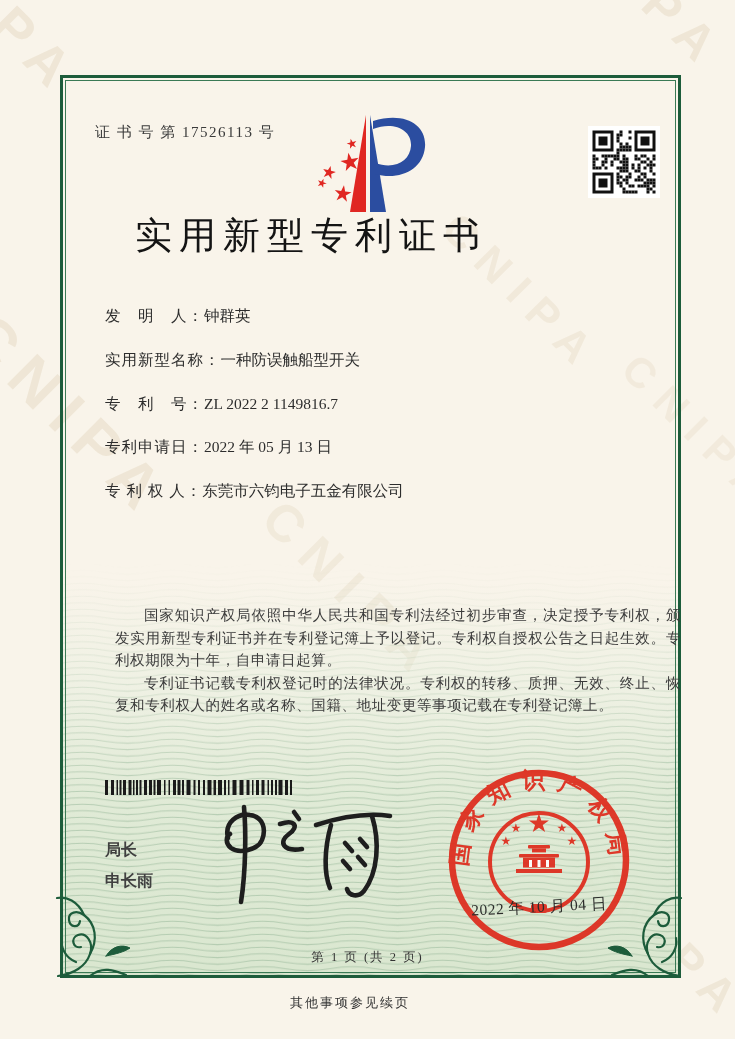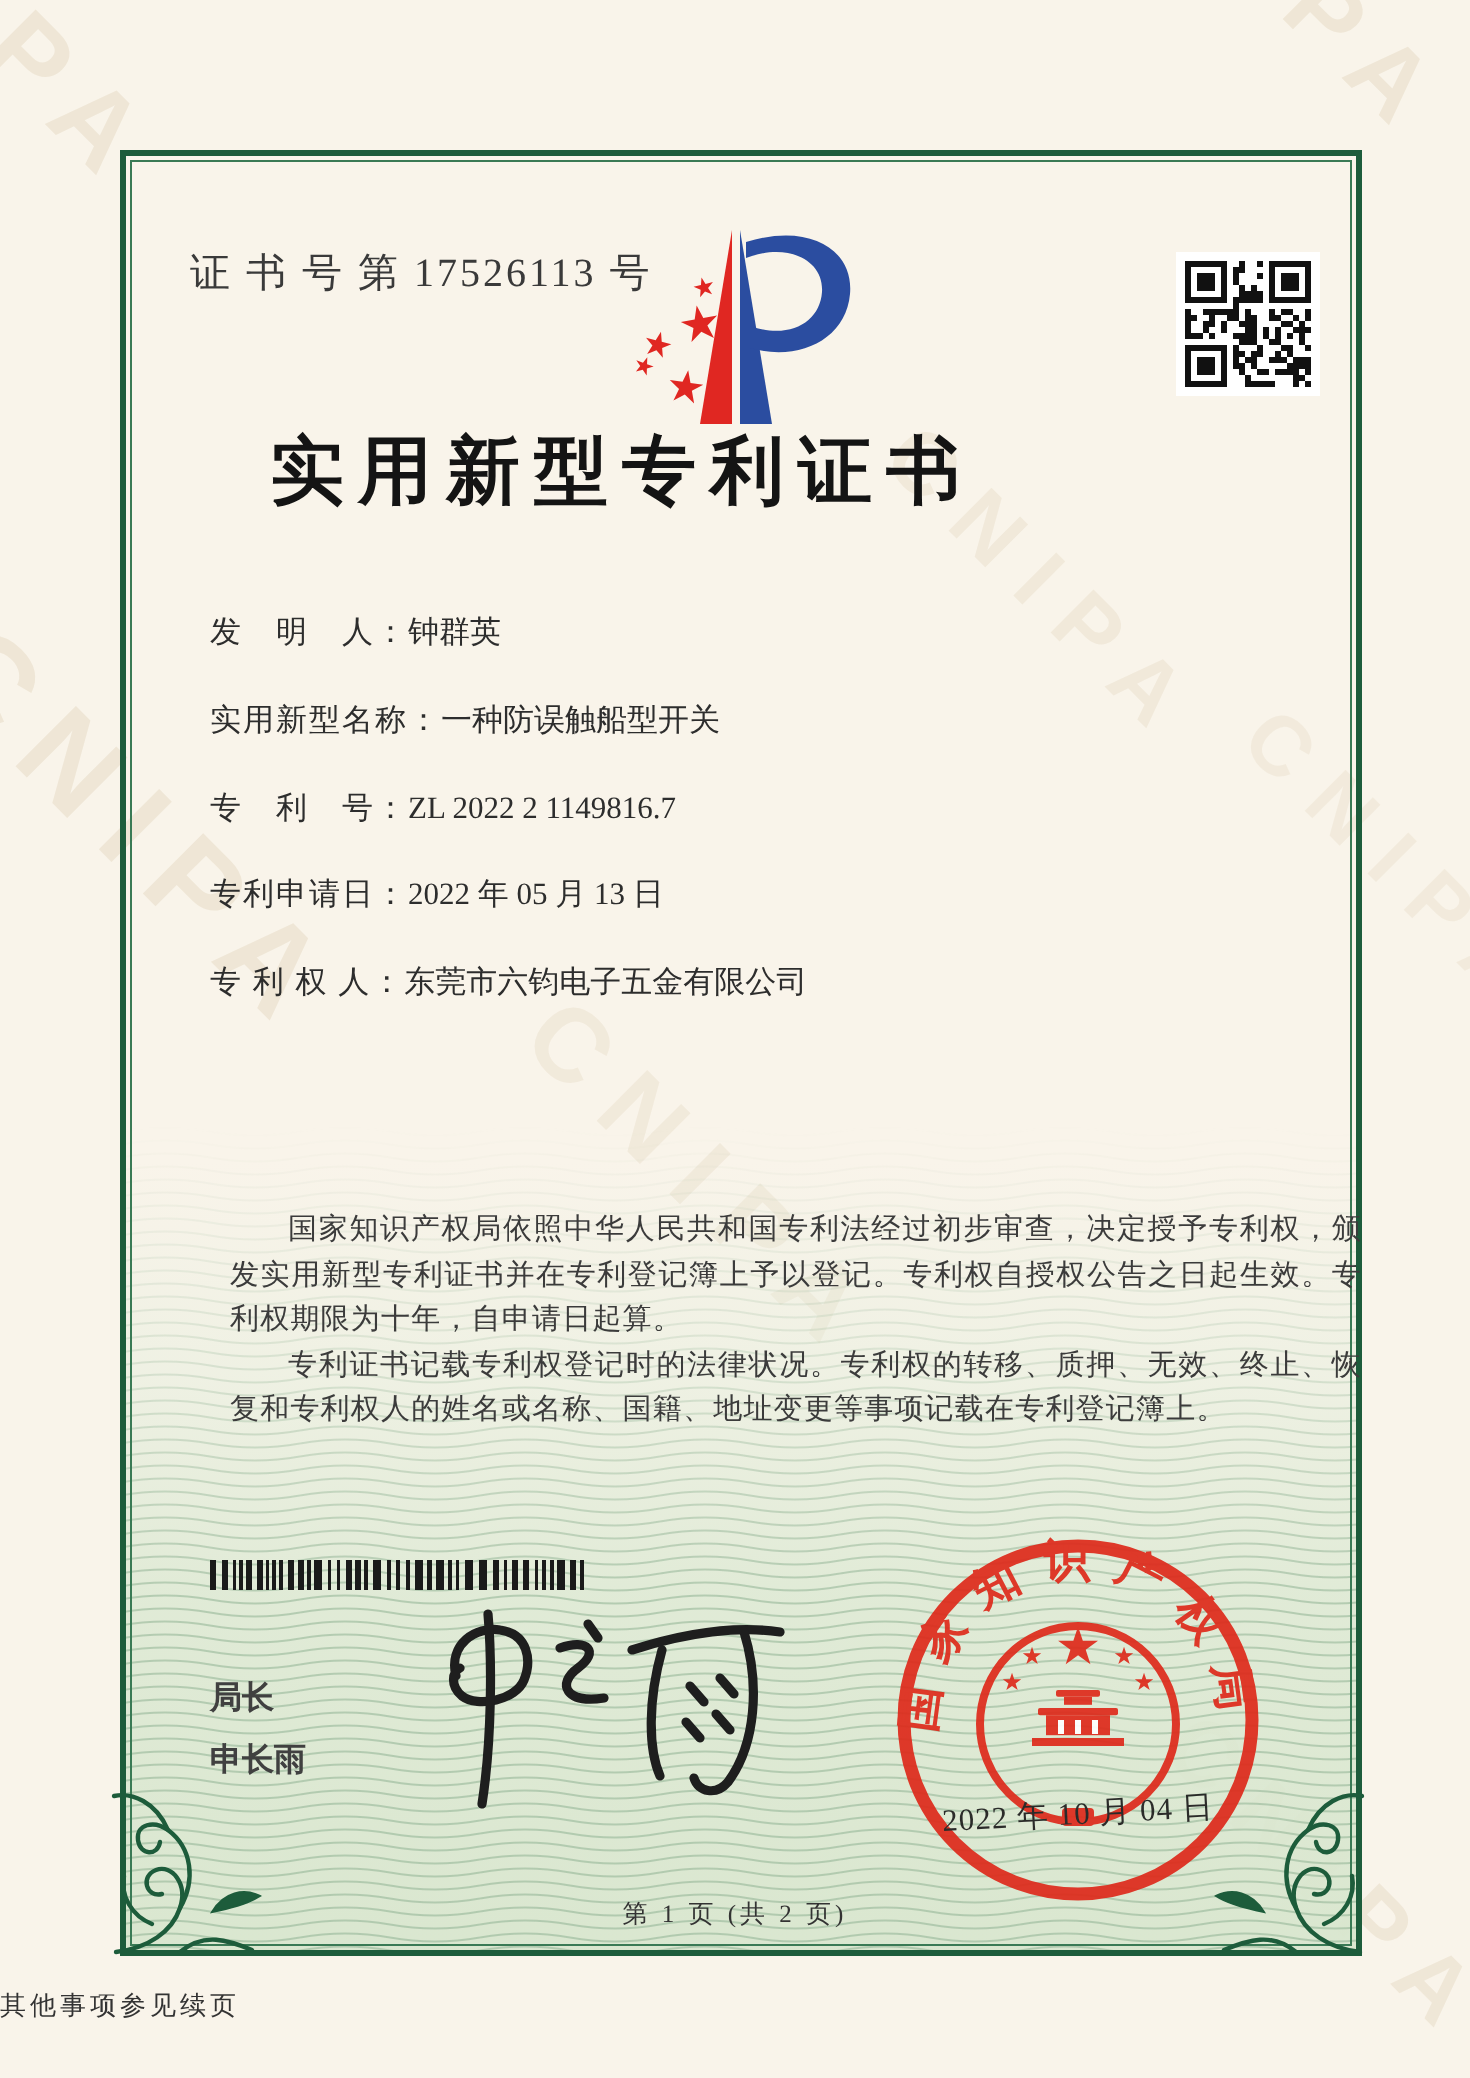--- a/index.html
+++ b/index.html
@@ -29,23 +29,23 @@
         mask-image:linear-gradient(180deg,transparent 54%,rgba(0,0,0,.4) 66%,#000 80%);}
 
   
   .frame{left:60px;top:75px;width:615px;height:897px;border:3.5px solid #1d5c3b;z-index:4;}
   .frame-inner{position:absolute;inset:2px;border:1.5px solid #3a7a55;}
 
   .flourish{z-index:5;}
 
   .content{z-index:6;}
 
-  .cert-no{left:95px;top:123px;font-size:20px;letter-spacing:1.5px;color:#3a3a3a;}
-
-  .title{left:0;width:622px;top:211px;text-align:center;font-size:37px;font-weight:bold;
+  .cert-no{left:95px;top:123px;font-size:15px;letter-spacing:1.5px;color:#3a3a3a;}
+
+  .title{left:0;width:622px;top:211px;text-align:center;font-size:37px;font-weight:normal;
          letter-spacing:7px;color:#141414;}
 
   .fields{left:105px;top:306px;width:545px;}
   .field-row{height:43.8px;font-size:15.5px;color:#2d2d2d;position:relative;white-space:nowrap;}
   .field-row .lbl{letter-spacing:1px;}
   .pair2{position:absolute;left:277px;top:0;}
 
   .body-text{left:88px;top:604px;width:566px;font-size:14.5px;line-height:22.6px;
              letter-spacing:.6px;color:#3b3b3b;text-align:justify;margin-left:27px;}
   .body-text p{margin:0;text-indent:2em;}
@@ -54,21 +54,21 @@
 
   .director{left:105px;top:834px;font-family:"Liberation Sans","DejaVu Sans",sans-serif;
             font-size:16px;color:#404040;line-height:31px;z-index:6;font-weight:bold;}
 
   .signature{left:212px;top:798px;z-index:6;}
 
   .seal{left:443px;top:766px;z-index:7;}
 
   .page-info{left:0;width:735px;top:949px;text-align:center;font-size:12.5px;
              letter-spacing:2px;color:#333;z-index:6;}
-  .note{left:0;width:700px;top:994px;text-align:left;font-size:13px;
+  .note{left:0;width:700px;top:994px;text-align:center;font-size:13px;
         letter-spacing:2px;color:#333;z-index:6;}
 </style>
 </head>
 <body>
 
 <div class="wm wm1">CNIPA</div>
 <div class="wm wm2">CNIPA</div>
 <div class="wm wm3">CNIPA</div>
 <div class="wm wm4">CNIPA</div>
 <div class="wm wm5">CNIPA</div>

